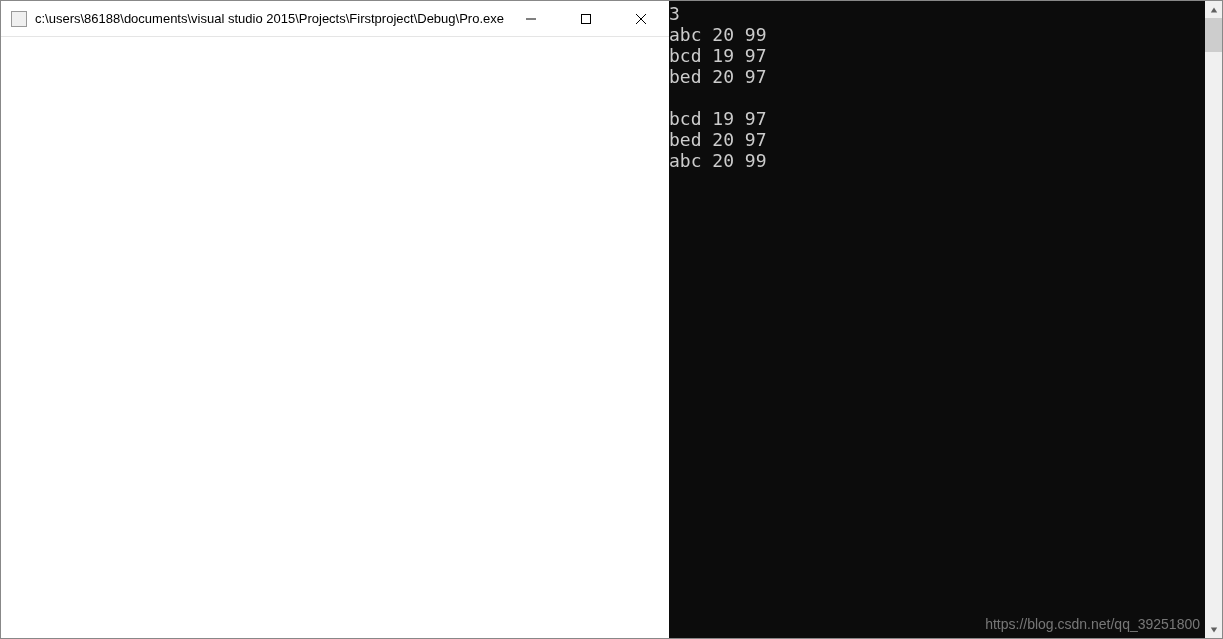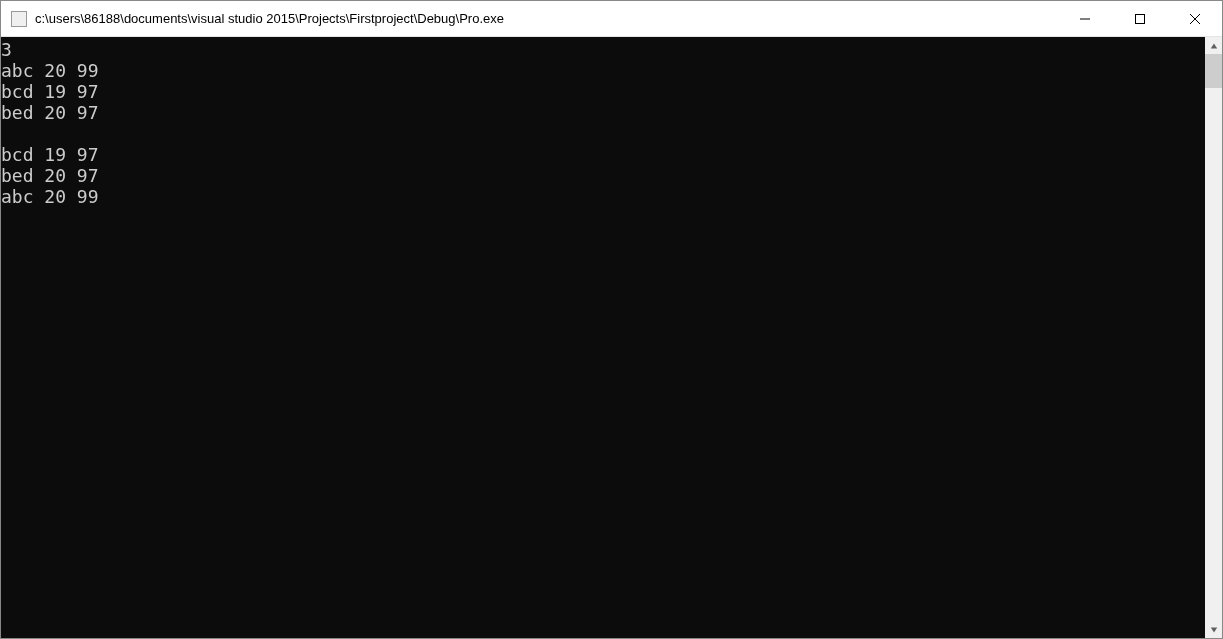--- a/index.html
+++ b/index.html
@@ -13,21 +13,21 @@
       height: 639px;
       background: #ffffff;
       overflow: hidden;
       position: relative;
     }
     .window {
       width: 100%;
       height: 100%;
       border: 1px solid #888;
       display: flex;
-      flex-direction: column;
+      flex-direction: row;
       background: #ffffff;
     }
     .titlebar {
       height: 36px;
       background: #ffffff;
       display: flex;
       align-items: center;
       border-bottom: 1px solid #e5e5e5;
       flex-shrink: 0;
     }
@@ -175,14 +175,15 @@
       </div>
       <div class="scrollbar-track">
         <div class="scrollbar-thumb"></div>
       </div>
       <div class="scrollbar-btn">
         <svg viewBox="0 0 10 10">
             <polygon points="1,2 9,2 5,8"></polygon>
           </svg>
       </div>
     </div>
+    <div class="watermark">https://blog.csdn.net/qq_39251800</div>
   </div>
 </div>
 
 </body></html>

